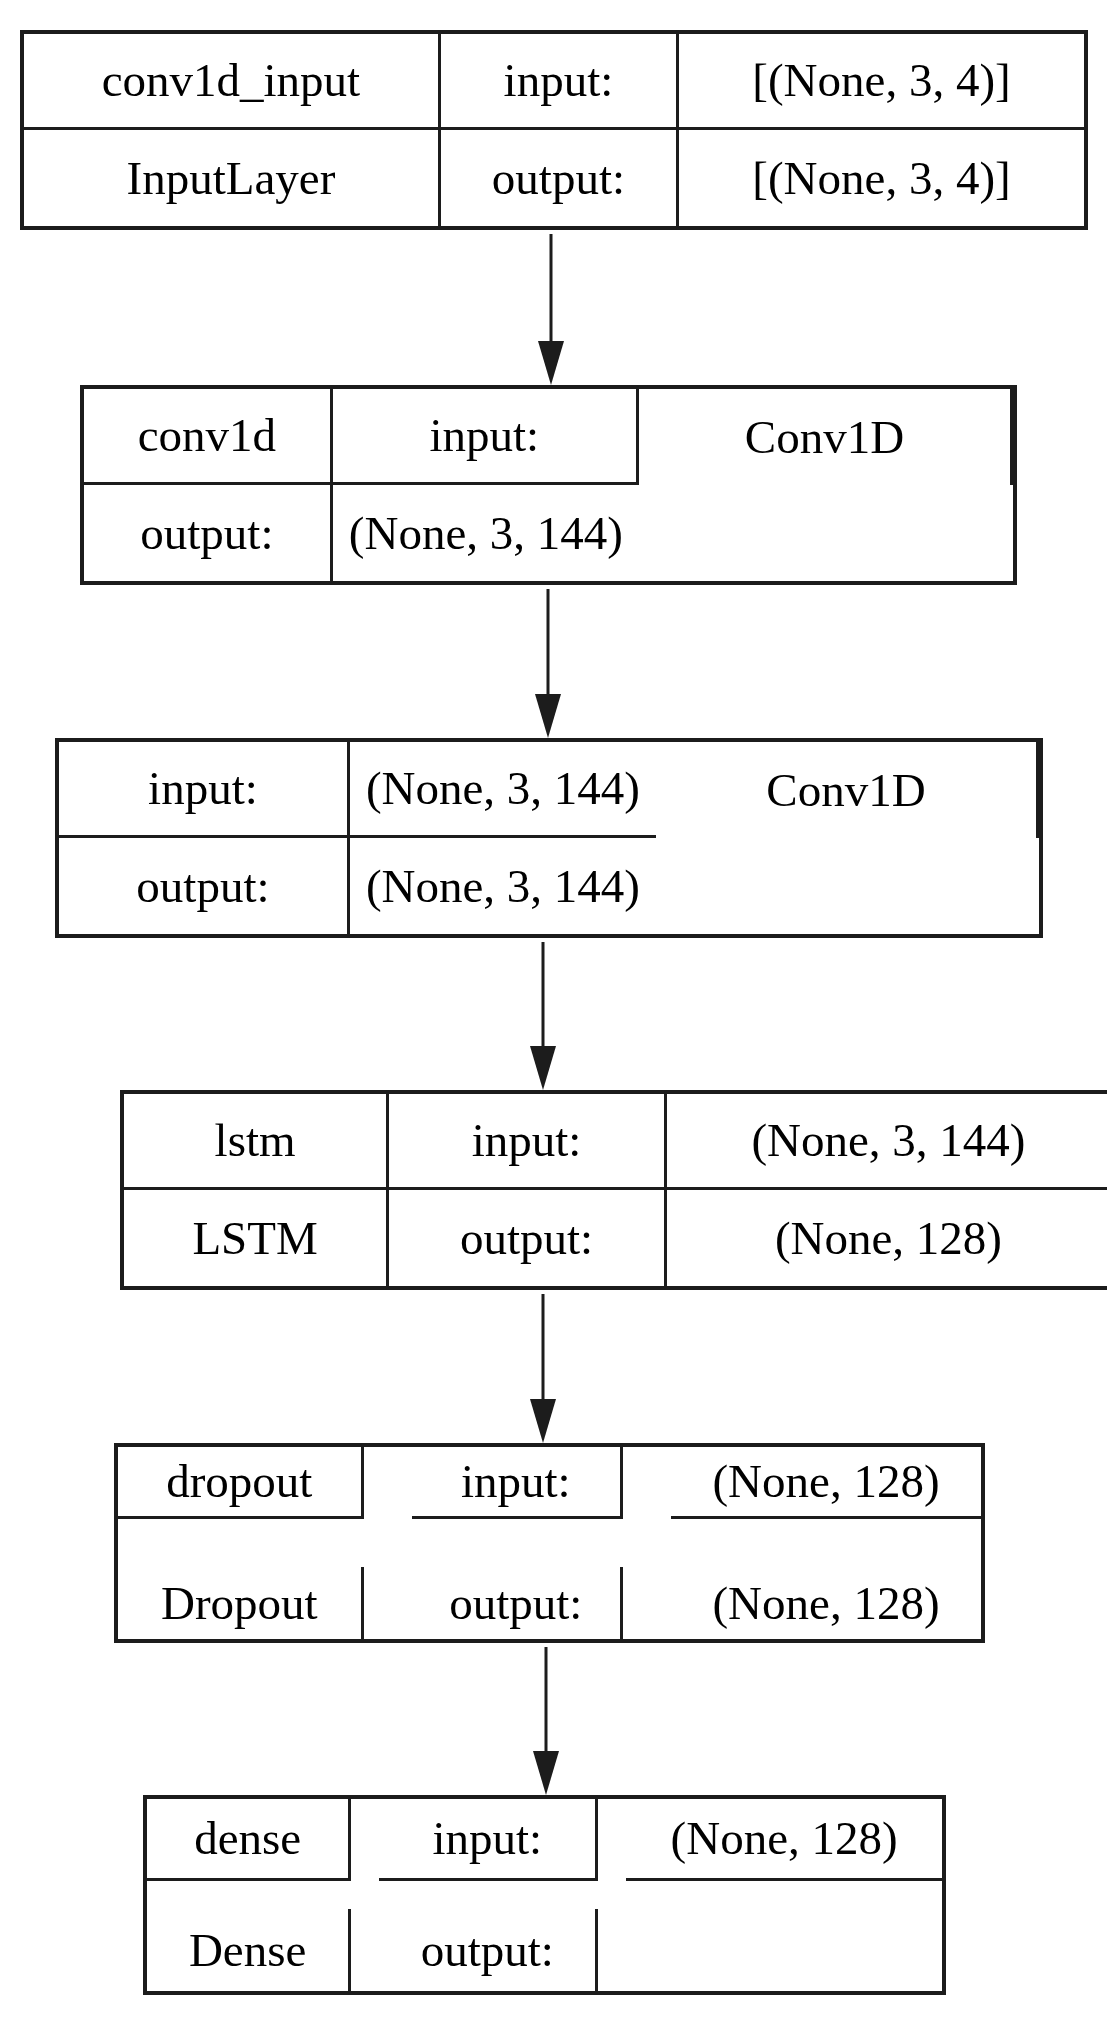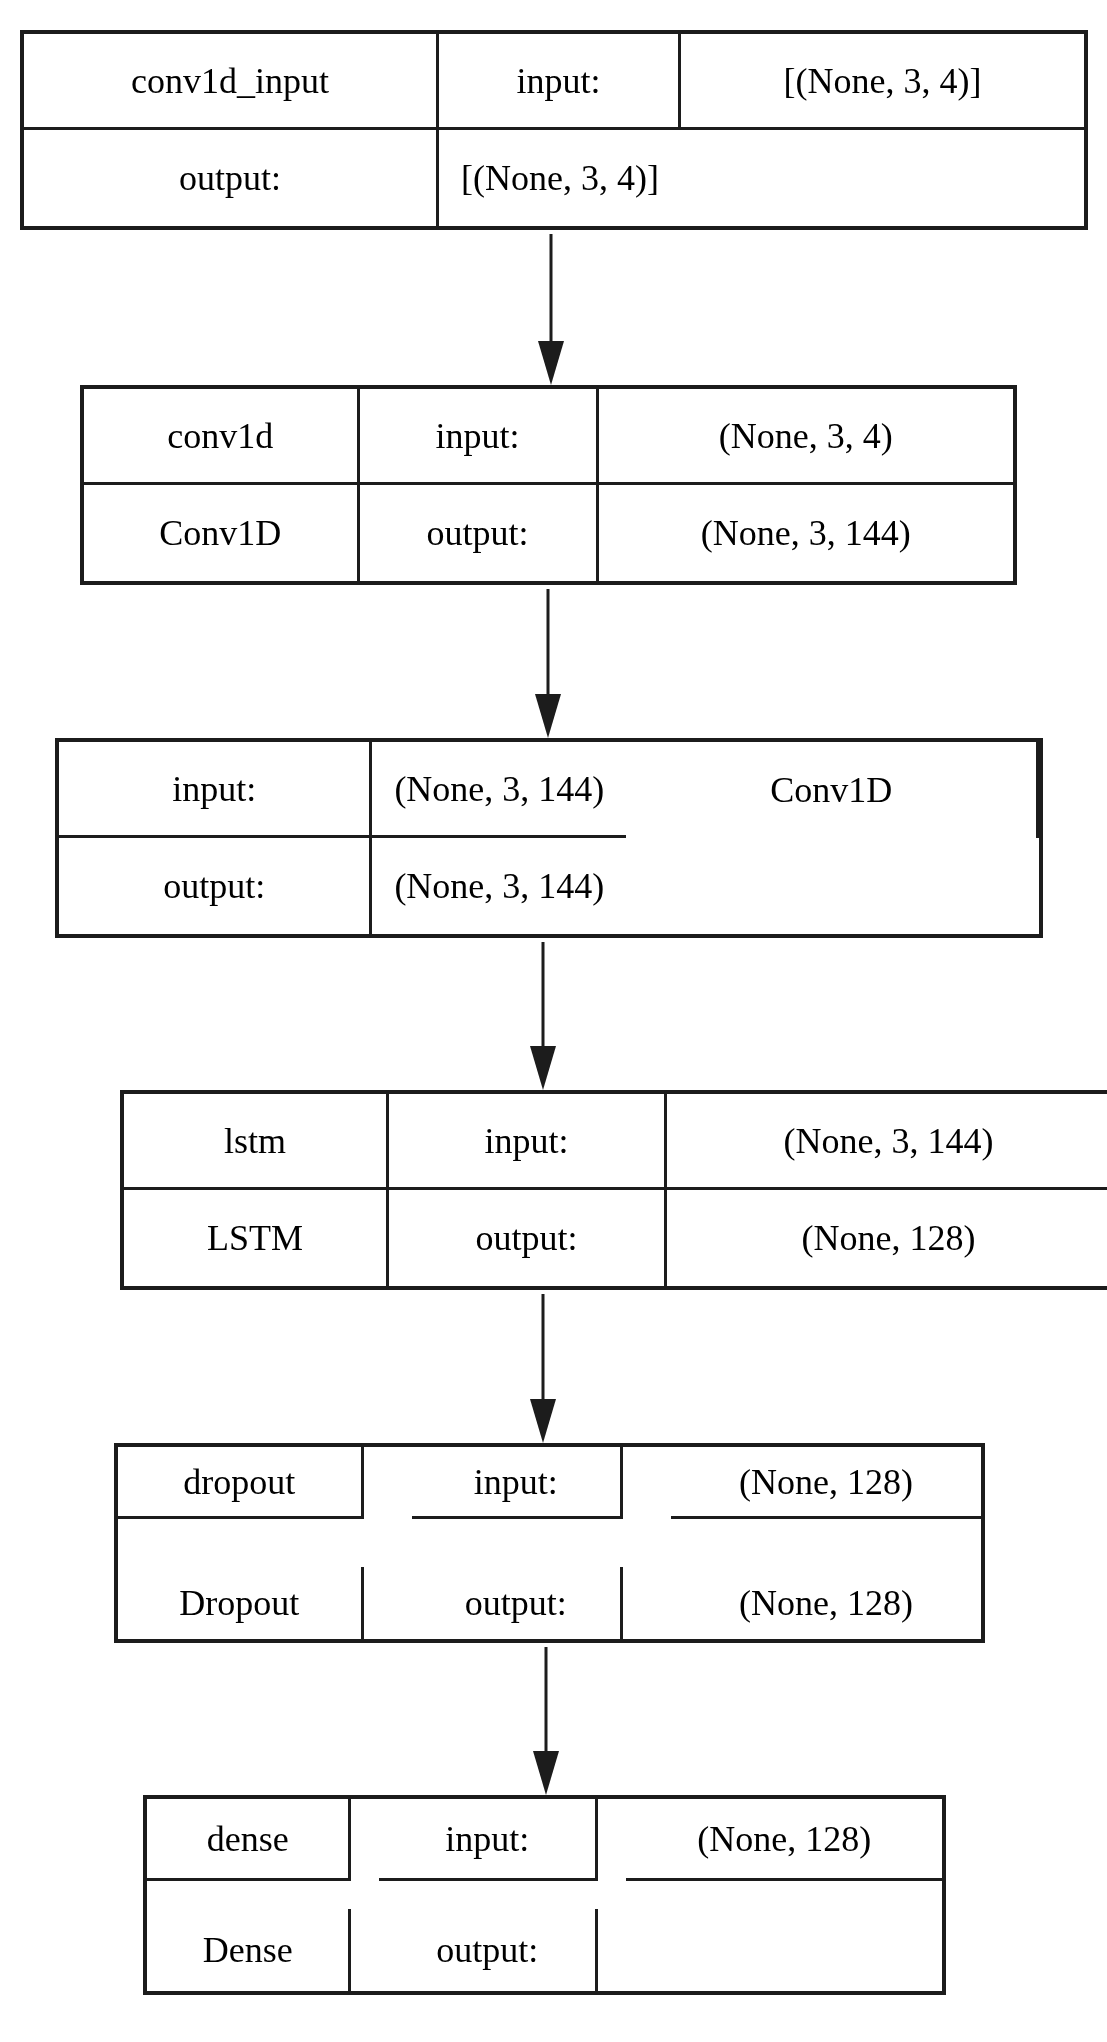--- a/index.html
+++ b/index.html
@@ -22,25 +22,25 @@
     grid-template-rows:1fr 1fr;
     border:4px solid var(--border);
     background:var(--bg);
     box-sizing:border-box;
     height:200px;
   }
   .cell{
     display:flex;
     align-items:center;
     justify-content:center;
-    font-size:36px;
+    font-size:47px;
     line-height:1;
     white-space:nowrap;
     box-sizing:border-box;
-    padding:0 22px;
+    padding:0 16px;
   }
   .cell.c1,.cell.c2{border-right:3px solid var(--border);}
   .cell.r1{border-bottom:3px solid var(--border);}
   
   .b1{left:20px;  top:30px;   width:1068px; grid-template-columns:420fr 240fr 408fr;}
   .b2{left:80px;  top:385px;  width:937px;  grid-template-columns:278fr 241fr 418fr;}
   .b3{left:55px;  top:738px;  width:988px;  grid-template-columns:322fr 242fr 424fr;}
   .b4{left:120px; top:1090px; width:994px;  grid-template-columns:234fr 245fr 391fr;}
   .b5{left:114px; top:1443px; width:871px;  grid-template-columns:279fr 240fr 352fr;gap:48px;}
   .b6{left:143px; top:1795px; width:803px;  grid-template-columns:222fr 238fr 343fr;gap:28px;}
@@ -76,33 +76,33 @@
 </style>
 </head>
 <body>
 
 <div class="canvas">
 
   <div class="layer-box b1">
     <div class="cell c1 r1">conv1d_input</div>
     <div class="cell c2 r1">input:</div>
     <div class="cell c3 r1">[(None, 3, 4)]</div>
+    <div class="cell c1 r2">InputLayer</div>
     <div class="cell c2 r2">output:</div>
     <div class="cell c3 r2">[(None, 3, 4)]</div>
   </div>
 
   <div class="arrow a1">
     <div class="line"></div>
     <div class="head"></div>
   </div>
 
   <div class="layer-box b2">
     <div class="cell c1 r1">conv1d</div>
     <div class="cell c2 r1">input:</div>
-    <div class="cell c3 r1">(None, 3, 4)</div>
     <div class="cell c1 r2">Conv1D</div>
     <div class="cell c2 r2">output:</div>
     <div class="cell c3 r2">(None, 3, 144)</div>
   </div>
 
   <div class="arrow a2">
     <div class="line"></div>
     <div class="head"></div>
   </div>
 

